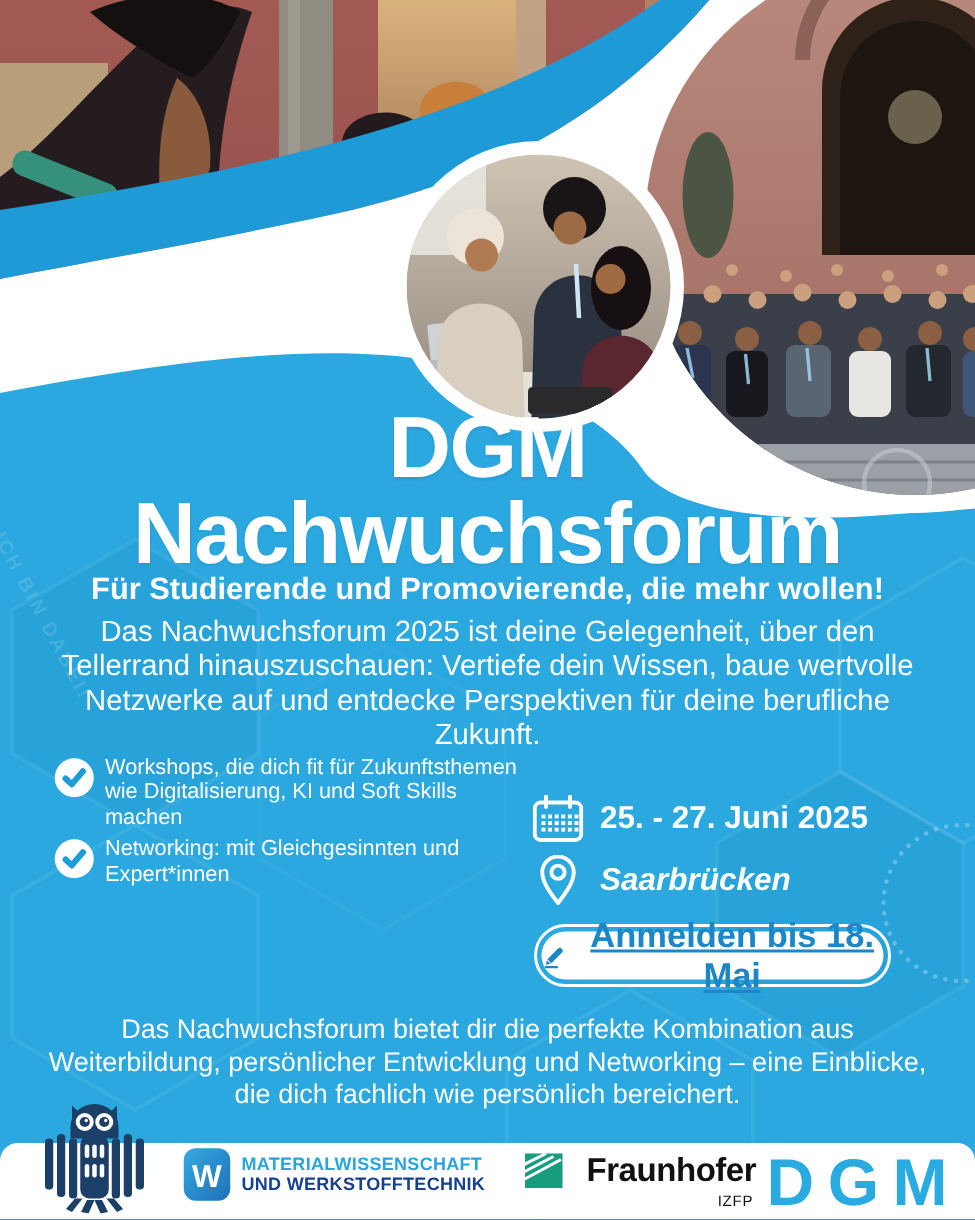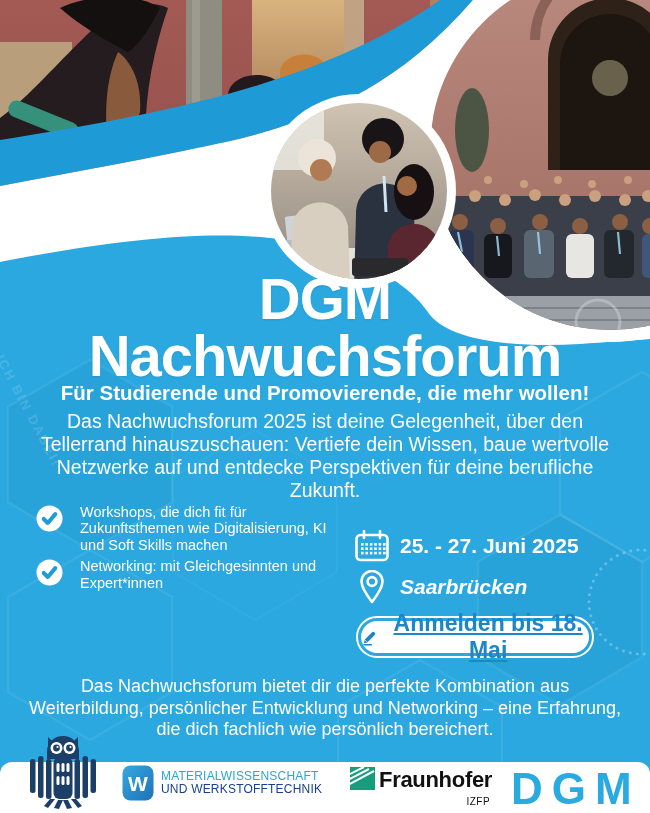--- a/index.html
+++ b/index.html
@@ -24,21 +24,21 @@
     text-shadow:0 1px 2px rgba(0,60,100,.12);}
 
   
   .intro{left:0;top:381px;width:650px;text-align:center;}
   .intro-headline{font-weight:bold;font-size:20.5px;white-space:nowrap;}
   .intro-body{margin:5px auto 0;max-width:585px;font-size:19.5px;line-height:1.18;}
 
   
   .highlights{left:36px;top:504px;width:312px;}
   .highlights-heading{font-weight:bold;font-size:21px;margin:0 0 8px 62px;}
-  .hl-item{display:flex;align-items:flex-start;gap:17px;margin-bottom:5px;}
+  .hl-item{display:flex;align-items:flex-start;gap:7px;margin-bottom:5px;}
   .hl-icon{flex:0 0 27px;margin-top:1px;}
   .hl-text{font-size:14.5px;line-height:1.13;}
 
   
   .event-row{left:354px;display:flex;align-items:center;gap:10px;}
   .event-row .ico{flex:0 0 36px;display:flex;justify-content:center;}
   .event-text{font-weight:bold;font-size:21px;}
   .row-date{top:530px;justify-content:center;}
   .row-loc{top:570px;font-style:italic;}
 
@@ -51,24 +51,24 @@
 
   
   .outro{left:0;top:676px;width:650px;text-align:center;}
   .outro-text{margin:0 auto;max-width:592px;font-size:18px;line-height:1.2;}
 
   
   .footer{left:0;top:762px;width:650px;height:51px;background:#fff;
     border-radius:12px 12px 0 0;}
   .logo-owl{left:28px;top:735px;}
   .logo-mwwt{left:122px;top:765px;display:flex;align-items:center;gap:7px;}
-  .mwwt-text{line-height:1.08;letter-spacing:.2px;font-weight:normal;font-size:12px;}
+  .mwwt-text{line-height:1.08;letter-spacing:.2px;font-weight:bold;font-size:12px;}
   .mwwt-l1{color:#2AA4DC;}
   .mwwt-l2{color:#17418F;}
-  .logo-fraunhofer{left:350px;top:763px;display:flex;align-items:center;gap:3px;}
+  .logo-fraunhofer{left:350px;top:763px;display:flex;align-items:flex-end;gap:15px;}
   .fh-name{color:#111;font-weight:bold;font-size:22px;margin-top:4px;letter-spacing:-.3px;}
   .fh-sub{position:absolute;right:2px;top:33px;color:#111;font-weight:normal;font-size:10px;letter-spacing:.5px;margin-left:48px;}
   .logo-dgm{left:511px;top:764px;color:#29ABE2;font-weight:bold;font-size:44px;letter-spacing:9px;}
 </style>
 </head>
 <body>
 
 <div class="poster">
 
   <svg class="abs" style="left:0;top:0" width="650" height="400" viewBox="0 0 650 400">
@@ -315,21 +315,21 @@
       <svg width="20" height="20" viewBox="0 0 20 20">
         <path d="M4.2,13.2 L12.8,4.6 a1.9,1.9 0 0 1 2.7,0 l0.4,0.4 a1.9,1.9 0 0 1 0,2.7 L7.3,16.3 L3.4,17.2 Z" fill="#1B87C9"></path>
         <path d="M4.2,13.2 L7.3,16.3" fill="none" stroke="#fff" stroke-width="0.8"></path>
         <line x1="3.5" y1="19" x2="12" y2="19" stroke="#1B87C9" stroke-width="1.8" stroke-linecap="round"></line>
       </svg>
       <span class="cta-label">Anmelden bis 18. Mai</span>
     </span>
   </button>
 
   <div class="abs outro">
-    <p class="outro-text">Das Nachwuchsforum bietet dir die perfekte Kombination aus Weiterbildung, persönlicher Entwicklung und Networking – eine Erfahrung, die dich fachlich wie persönlich bereichert.</p>
+    <p class="outro-text">Das Nachwuchsforum bietet dir die perfekte Kombination aus Weiterbildung, persönlicher Entwicklung und Networking – eine Einblicke, die dich fachlich wie persönlich bereichert.</p>
   </div>
 
   <div class="abs footer"></div>
 
   <svg class="abs logo-owl" width="70" height="74" viewBox="0 0 70 74">
     <g fill="#1C3F67">
 
       <path d="M20,14 L20,2 L29,11 Z"></path>
         <path d="M50,14 L50,2 L41,11 Z"></path>
       <path d="M19,16 a16,15 0 0 1 32,0 l0,8 L19,24 Z"></path>

